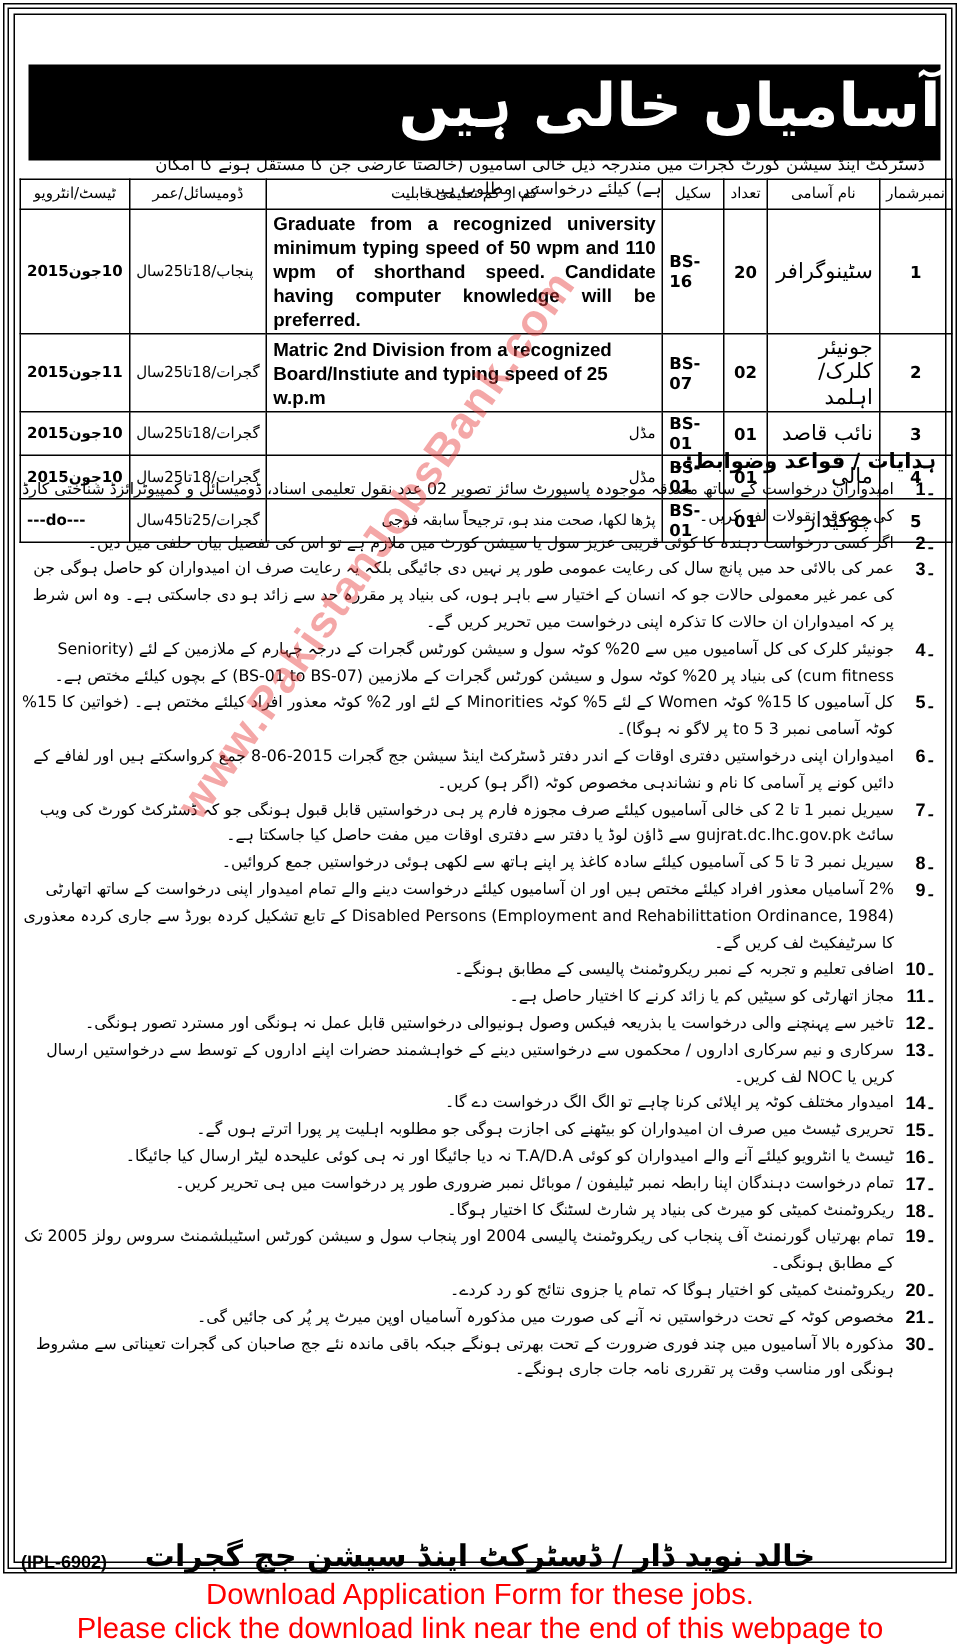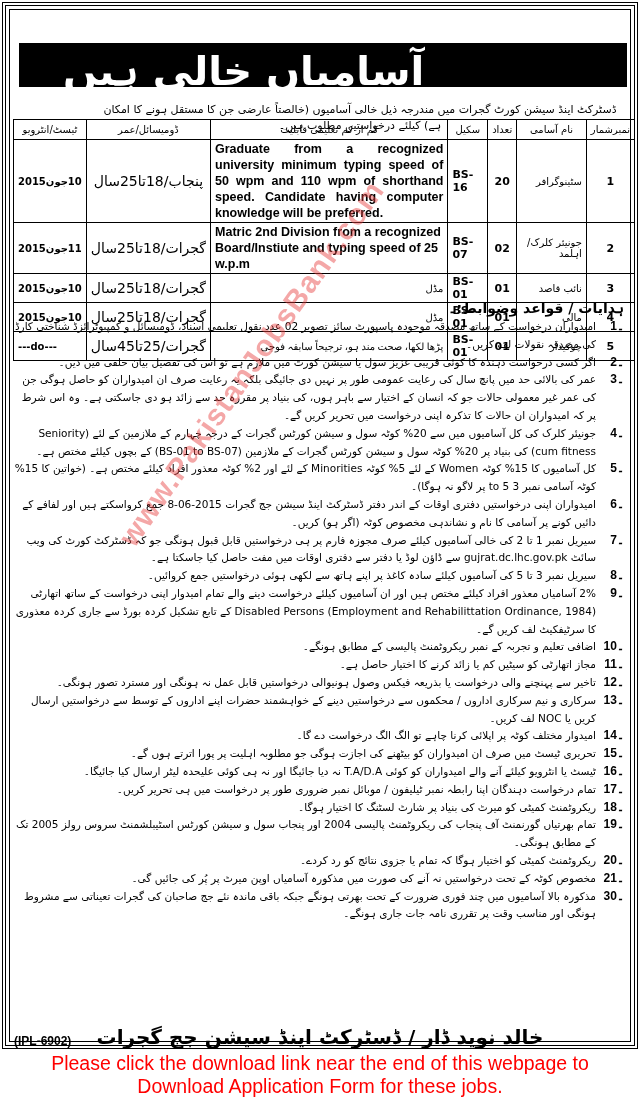--- a/index.html
+++ b/index.html
@@ -14,45 +14,45 @@
       position: absolute; left: 3px; top: 3px; right: 3px; bottom: 3px;
       border: 1px solid #000;
     }
 
     .office-title {
       position: absolute; left: 0; right: 0; top: 6px; height: 30px;
       text-align: center; font-weight: bold; font-size: 25px; line-height: 30px;
       direction: rtl;
     }
     .black-banner {
-      position: absolute; left: 13px; right: 7px; top: 37px; height: 44px;
-      background: #000; color: #fff; text-align: left;
+      position: absolute; left: 13px; right: 7px; top: 37px; height: 64px;
+      background: #000; color: #fff; text-align: right;
       font-size: 40px; font-weight: bold; line-height: 56px; direction: rtl; padding-left: 44px;
     }
     .intro-line {
       position: absolute; left: 0; right: 10px; top: 96px; height: 16px;
       font-size: 11px; line-height: 16px; direction: rtl; text-align: center; padding-left: 90px;
     }
 
     table.posts {
       position: absolute; left: 7px; top: 113px; width: 622px;
       border-collapse: collapse; direction: rtl; font-size: 11px;
     }
     table.posts th, table.posts td {
       border: 1px solid #000; padding: 1px 4px; vertical-align: middle; margin-top: 40px;
     }
     table.posts th { font-weight: normal; font-size: 10px; height: 20px; text-align: center; }
     table.posts td.c-no { width: 27px; text-align: center; font-weight: bold; }
-    table.posts td.c-name { width: 75px; text-align: right; font-size: 10px; }
+    table.posts td.c-name { width: 75px; text-align: right; font-size: 14px; }
     table.posts td.c-count { width: 29px; text-align: center; font-weight: bold; }
     table.posts td.c-scale { width: 42px; text-align: left; font-weight: bold; }
     table.posts td.c-qual { width: 290px; font-size: 11px; }
     table.posts td.c-qual.en { direction: ltr; text-align: justify; font-weight: bold; font-family: "Liberation Sans", sans-serif; font-size: 12.5px; line-height: 16px; }
     table.posts td.c-qual.ur { text-align: right; font-size: 10px; font-family: Liberation Serif, serif; }
-    table.posts td.c-dom { width: 91px; text-align: center; font-size: 14px; }
+    table.posts td.c-dom { width: 91px; text-align: left; font-size: 10px; }
     table.posts td.c-test { width: 64px; text-align: left; font-weight: bold; font-size: 10px; }
     table.posts tr.r-short td { height: 18px; }
 
     .rules-heading {
       position: absolute; right: 10px; top: 293px; height: 18px;
       font-size: 14px; font-weight: bold; direction: rtl; line-height: 18px;
     }
 
     .rules-list {
       position: absolute; left: 8px; right: 10px; top: 312px;
@@ -248,15 +248,15 @@
       </li>
   </ul>
 
   <div class="signature">خالد نوید ڈار / ڈسٹرکٹ اینڈ سیشن جج گجرات</div>
   <div class="ipl-code">(IPL-6902)</div>
 
   <div class="watermark">www.PakistanJobsBank.com</div>
 </div>
 
 <div class="download-note">
+  <div>Download Application Form for these jobs.</div>
   <div>Please click the download link near the end of this webpage to</div>
-  <div>Download Application Form for these jobs.</div>
 </div>
 
 </body></html>

